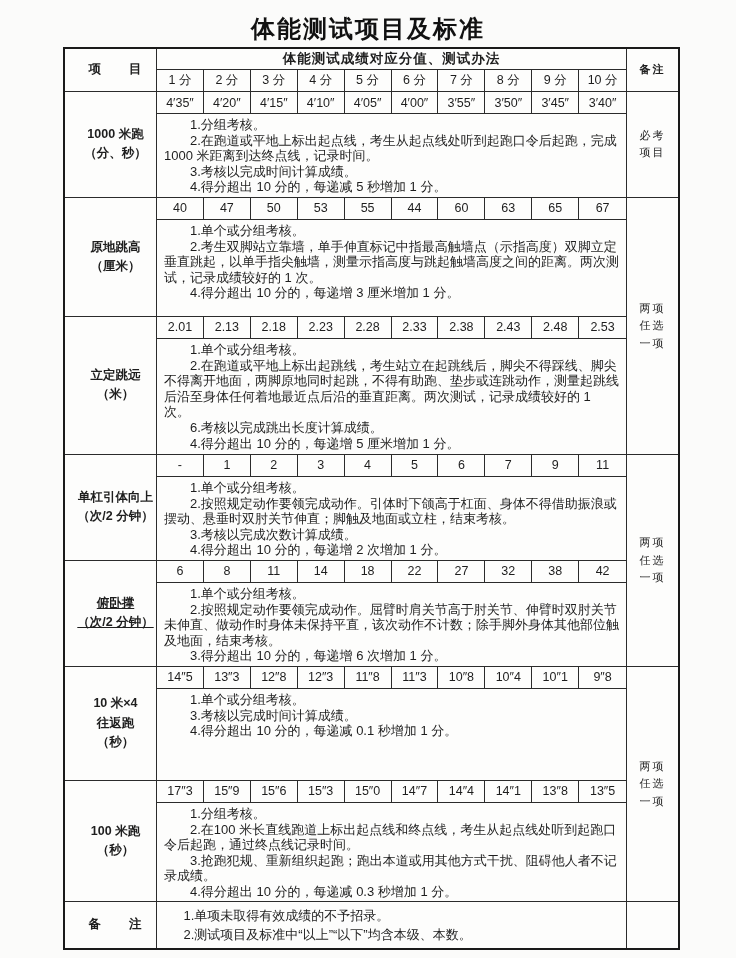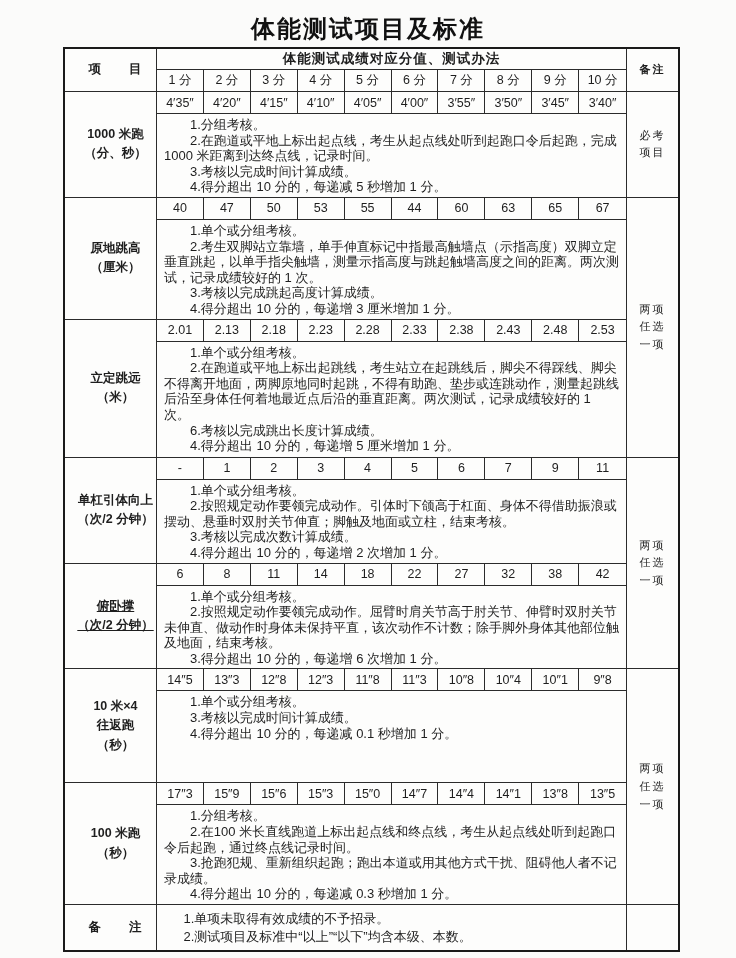--- a/index.html
+++ b/index.html
@@ -97,21 +97,20 @@
     <div>55</div>
     <div>44</div>
     <div>60</div>
     <div>63</div>
     <div>65</div>
     <div>67</div>
   </div>
   <div class="cell methods" style="grid-area:6/2/7/3;">
     <p>1.单个或分组考核。</p>
     <p>2.考生双脚站立靠墙，单手伸直标记中指最高触墙点（示指高度）双脚立定垂直跳起，以单手指尖触墙，测量示指高度与跳起触墙高度之间的距离。两次测试，记录成绩较好的 1 次。</p>
-    <p>3.考核以完成跳起高度计算成绩。</p>
     <p>4.得分超出 10 分的，每递增 3 厘米增加 1 分。</p>
   </div>
 
   <div class="cell center proj-label" style="grid-area:7/1/9/2;">立定跳远
 （米）</div>
   <div class="cell vals" style="grid-area:7/2/8/3;">
     <div>2.01</div>
     <div>2.13</div>
     <div>2.18</div>
     <div>2.23</div>

